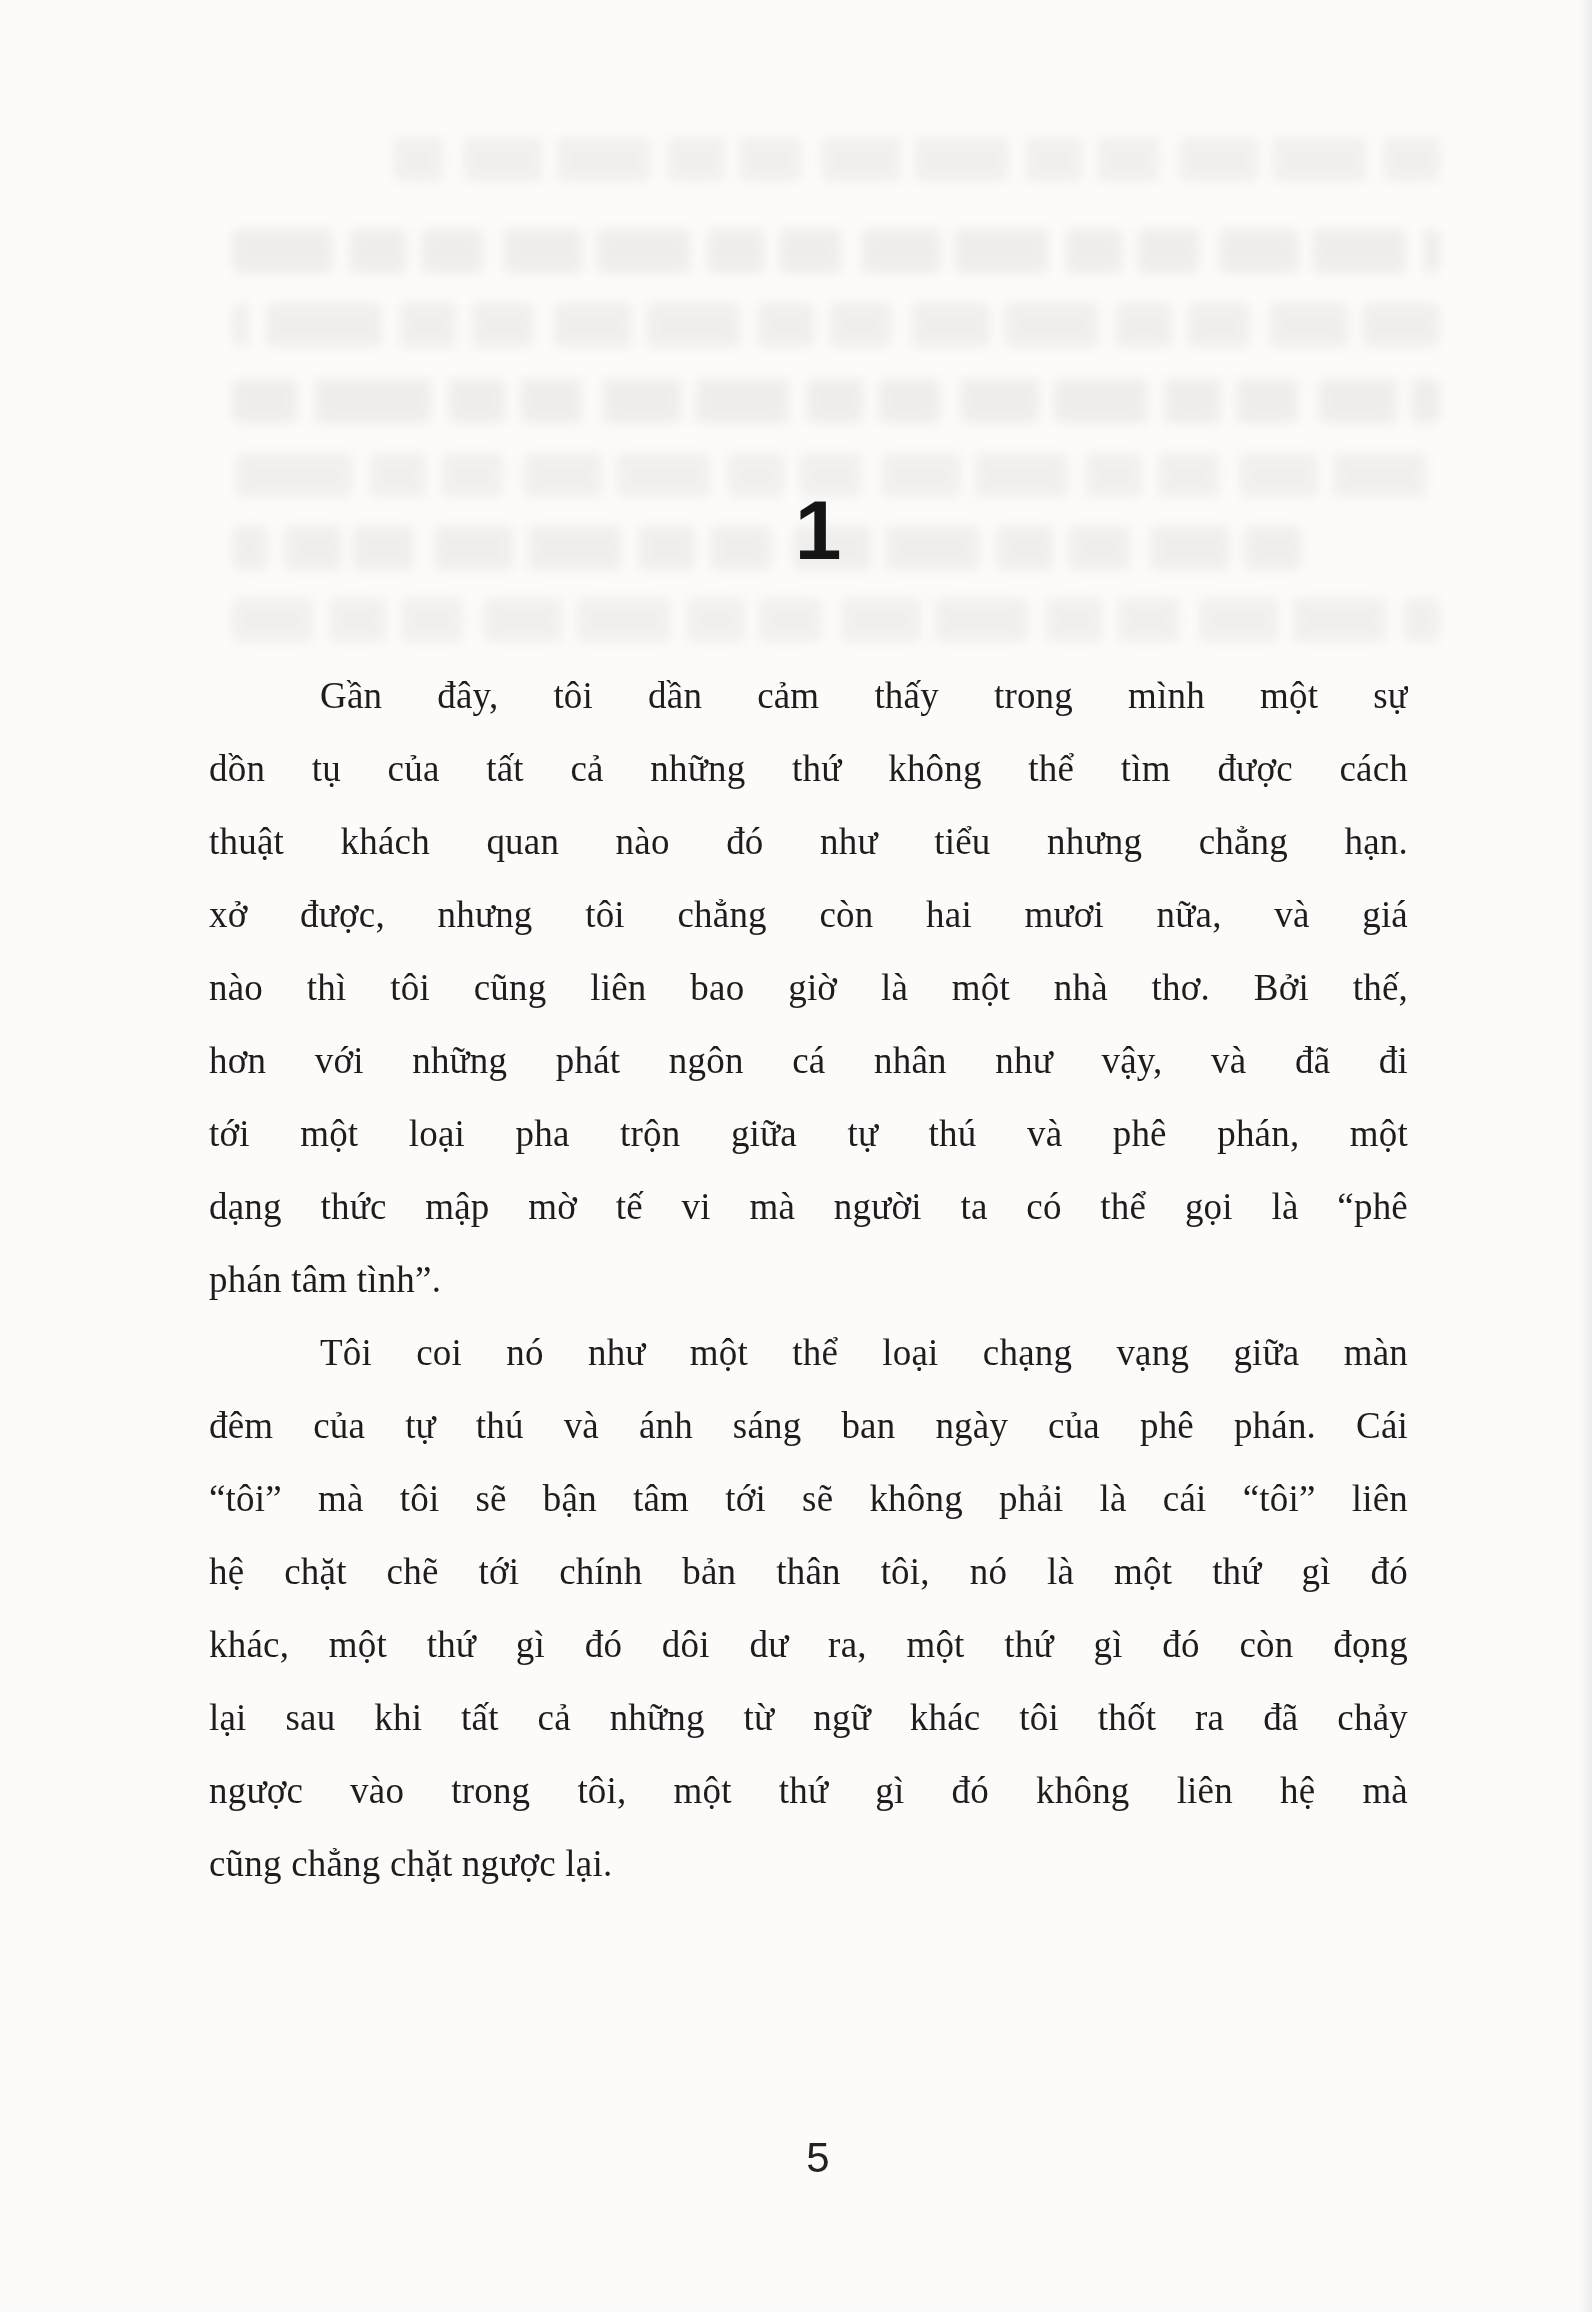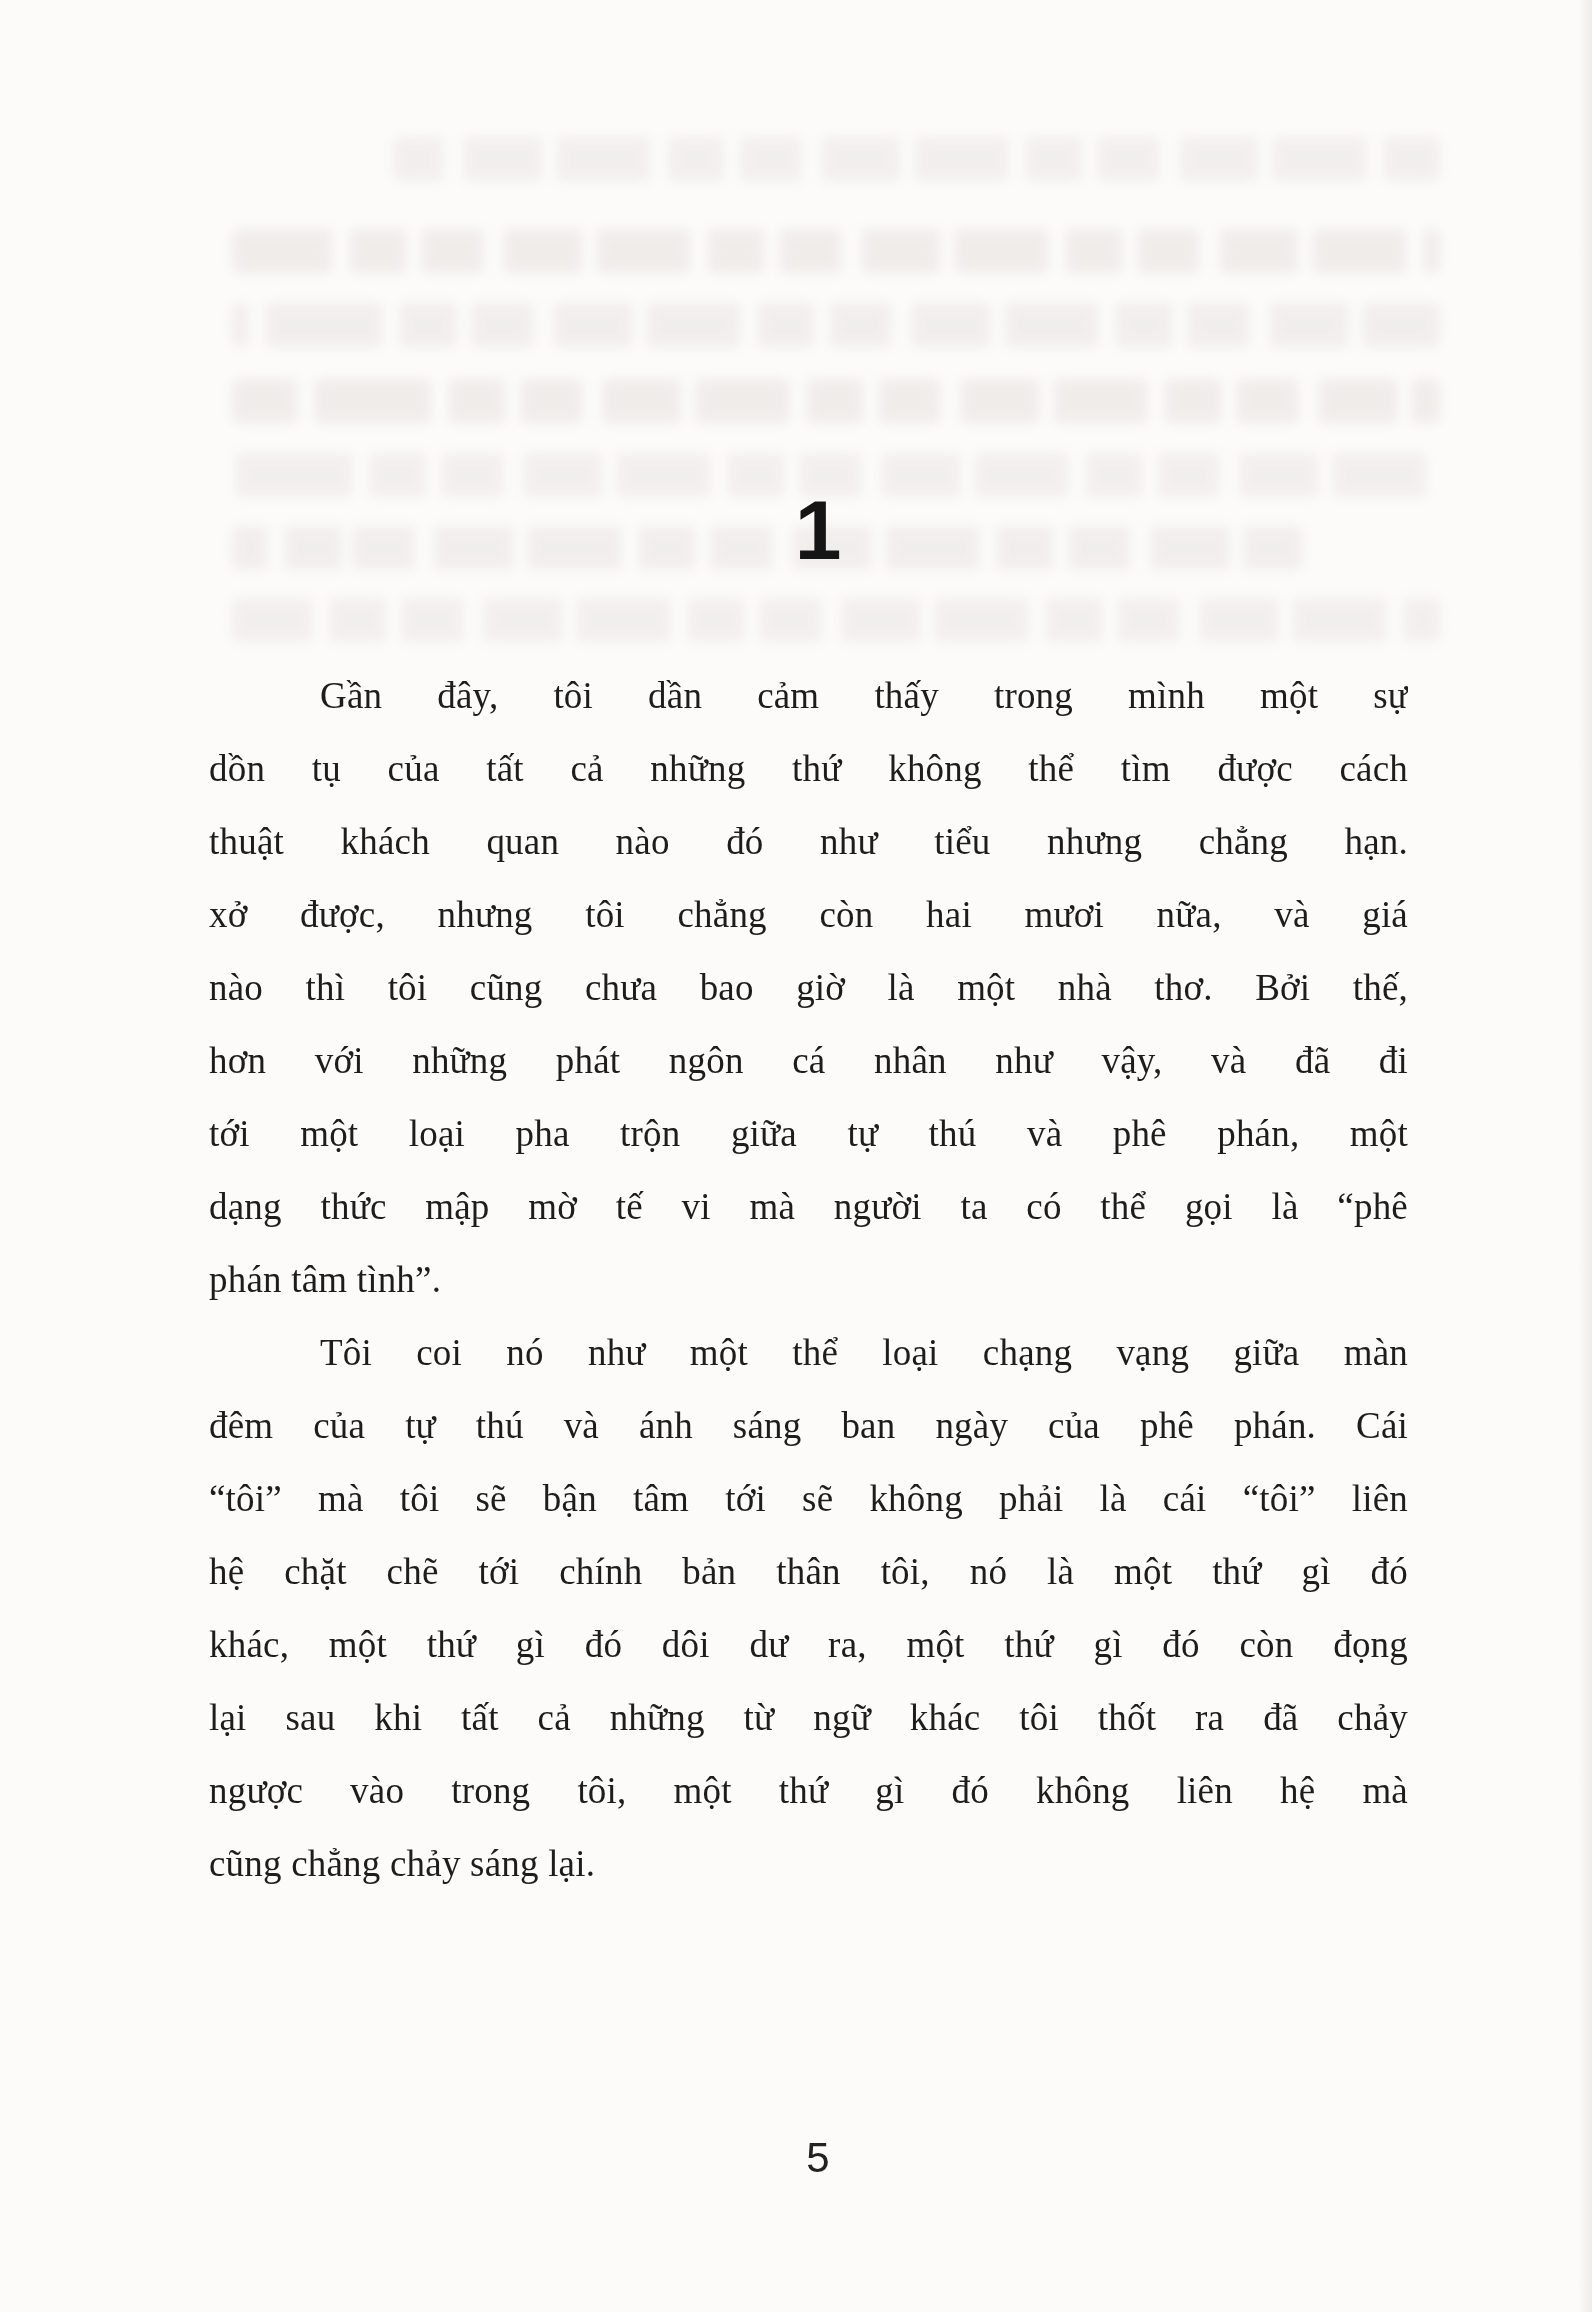--- a/index.html
+++ b/index.html
@@ -105,36 +105,36 @@
 
   <div class="chapter-number">1</div>
 
   <div class="body-text">
 
     <div class="paragraph">
       <div class="text-line first">Gần đây, tôi dần cảm thấy trong mình một sự</div>
       <div class="text-line">dồn tụ của tất cả những thứ không thể tìm được cách</div>
       <div class="text-line">thuật khách quan nào đó như tiểu nhưng chẳng hạn.</div>
       <div class="text-line">xở được, nhưng tôi chẳng còn hai mươi nữa, và giá</div>
-      <div class="text-line">nào thì tôi cũng chưa bao giờ là một nhà thơ. Bởi thế,</div>
+      <div class="text-line">nào thì tôi cũng liên bao giờ là một nhà thơ. Bởi thế,</div>
       <div class="text-line">hơn với những phát ngôn cá nhân như vậy, và đã đi</div>
       <div class="text-line">tới một loại pha trộn giữa tự thú và phê phán, một</div>
       <div class="text-line">dạng thức mập mờ tế vi mà người ta có thể gọi là “phê</div>
       <div class="text-line last">phán tâm tình”.</div>
     </div>
 
     <div class="paragraph">
       <div class="text-line first">Tôi coi nó như một thể loại chạng vạng giữa màn</div>
       <div class="text-line">đêm của tự thú và ánh sáng ban ngày của phê phán. Cái</div>
       <div class="text-line">“tôi” mà tôi sẽ bận tâm tới sẽ không phải là cái “tôi” liên</div>
       <div class="text-line">hệ chặt chẽ tới chính bản thân tôi, nó là một thứ gì đó</div>
       <div class="text-line">khác, một thứ gì đó dôi dư ra, một thứ gì đó còn đọng</div>
       <div class="text-line">lại sau khi tất cả những từ ngữ khác tôi thốt ra đã chảy</div>
       <div class="text-line">ngược vào trong tôi, một thứ gì đó không liên hệ mà</div>
-      <div class="text-line last">cũng chẳng chảy sáng lại.</div>
+      <div class="text-line last">cũng chẳng chặt ngược lại.</div>
     </div>
 
   </div>
 
   <div class="page-number">5</div>
 
   <div class="page-edge-shadow"></div>
 
 </div>
 

